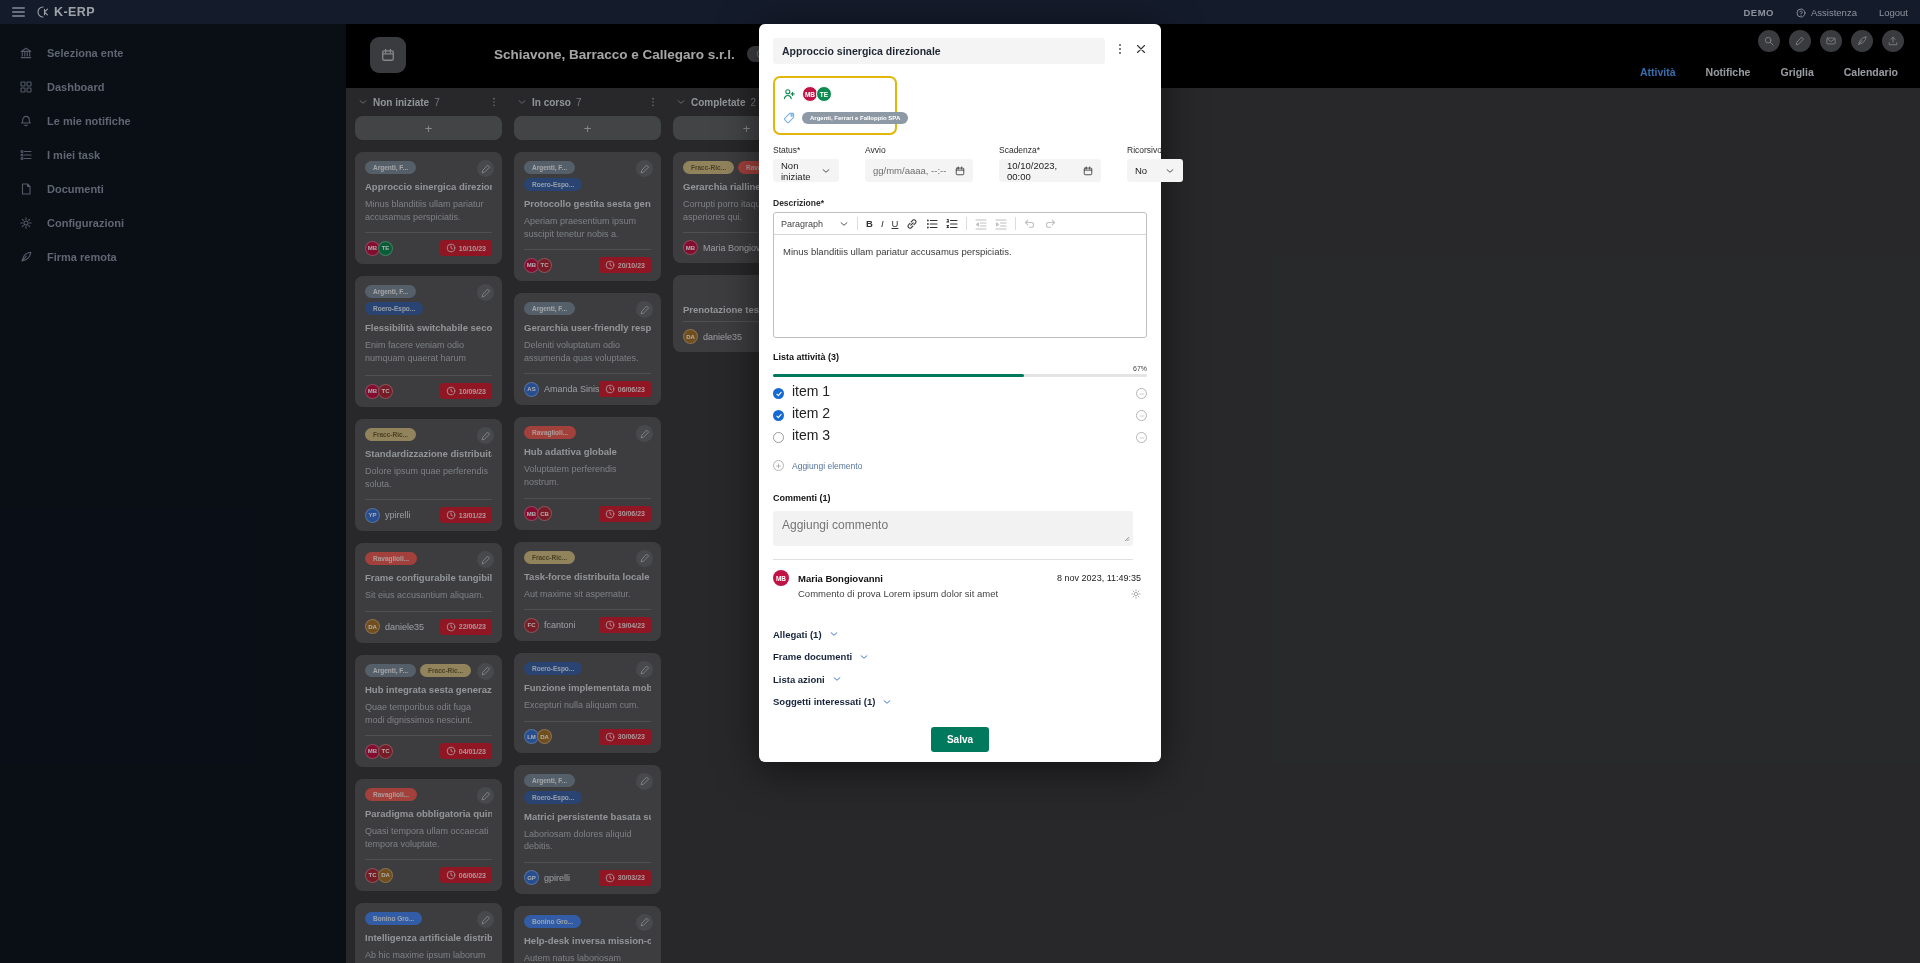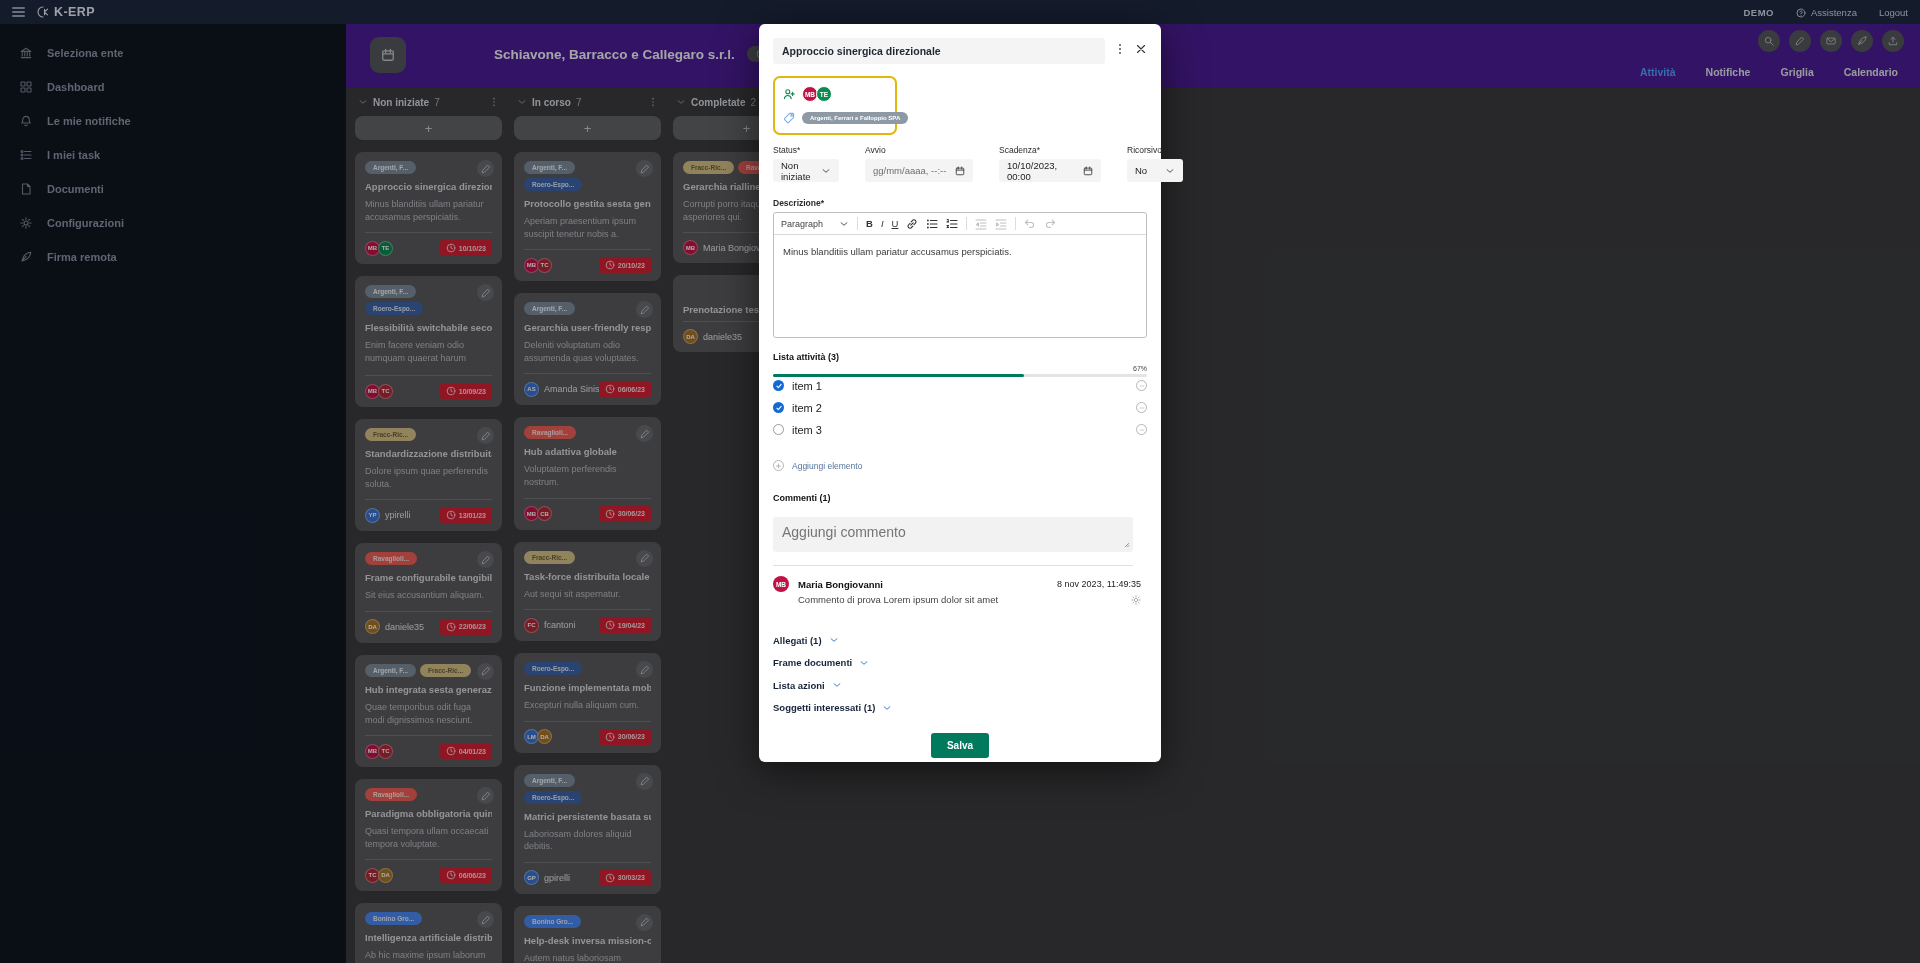--- a/index.html
+++ b/index.html
@@ -18,21 +18,21 @@
   .topbar-right .env{font-weight:bold;letter-spacing:.5px}
   .topbar-right .tlink{display:flex;align-items:flex-end;gap:5px;cursor:pointer}
 
   
   .sidebar{position:absolute;top:24px;left:0;bottom:0;width:346px;background:#0f1520;z-index:2;padding-top:12px}
   .side-item{display:flex;align-items:center;gap:15px;height:34px;padding:0 20px;color:#8c96a8;font-size:11px;font-weight:600;cursor:pointer}
   .side-item .ic{color:#7c8799}
 
   
   .content{position:absolute;left:346px;top:24px;right:0;bottom:0;background:#3b3c3e}
-  .content-header{height:64px;background:#4c1d95;position:relative}
+  .content-header{height:64px;background:#000000;position:relative}
   .cal-tile{position:absolute;left:24px;top:13px;width:36px;height:36px;border-radius:9px;background:#56585c;color:#c3c7cd;display:flex;align-items:center;justify-content:center}
   .company-row{position:absolute;left:148px;top:22px;display:flex;align-items:center;gap:12px}
   .company{font-size:13.5px;font-weight:bold;color:#f2f4f6}
   .date-pill{display:flex;align-items:center;gap:4px;background:#5a5c60;color:#bfc3c9;font-size:9px;padding:3px 9px;border-radius:10px}
   .action-icons{position:absolute;right:16px;top:6px;display:flex;gap:9px}
   .action-circle{width:22px;height:22px;border-radius:50%;background:#56585c;color:#b9bdc3;display:flex;align-items:center;justify-content:center;cursor:pointer}
   .tabs{position:absolute;right:22px;top:42px;display:flex;gap:30px;font-size:10.5px;font-weight:bold;color:#dfe3ea}
   .tab{cursor:pointer}
   .tab.active{color:#52a0ff}
 
@@ -90,29 +90,29 @@
   .tb.b{font-weight:bold}.tb.i{font-style:italic}.tb.u{text-decoration:underline}
   .tb.dis{color:#c0c0c0}
   .tsep{width:1px;height:13px;background:#ddd}
   .para{display:flex;align-items:center;gap:16px;font-size:9px;color:#444;cursor:pointer}
   .editor-body{height:102px;padding:10px 9px;font-size:9.5px;color:#3a3a3a;line-height:1.4}
   .m-acts{margin-top:14px}
   .m-sec-title{font-size:9px;font-weight:bold;color:#111}
   .pct{text-align:right;font-size:7px;color:#444;margin:3px 0 2px}
   .progress{height:3px;background:#e4e4e4;border-radius:2px}
   .progress i{display:block;height:100%;background:#00795d;border-radius:2px}
-  .act-item{display:flex;align-items:flex-start;gap:8px;height:19px;font-size:11px;color:#222;margin-top:3px}
+  .act-item{display:flex;align-items:flex-end;gap:8px;height:19px;font-size:14px;color:#222;margin-top:3px}
   .chk{width:11px;height:11px;border-radius:50%;display:inline-flex;align-items:center;justify-content:center;cursor:pointer;flex:none}
   .chk.on{background:#1469d3;color:#fff}
   .chk.off{border:1px solid #9a9a9a}
   .rmv{margin-left:auto;width:11px;height:11px;border:1px solid #b5b5b5;border-radius:50%;color:#b5b5b5;display:inline-flex;align-items:center;justify-content:center;cursor:pointer}
   .add-el{display:flex;align-items:center;gap:8px;margin-top:17px;font-size:8.5px;color:#54749c;cursor:pointer}
   .addc{width:11px;height:11px;border:1px solid #b5b5b5;border-radius:50%;color:#a9a9a9;display:inline-flex;align-items:center;justify-content:center}
   .m-comments{margin-top:22px}
-  .cmt-input{margin-top:14px;background:#f2f2f2;border:none;border-radius:3px;width:360px;height:35px;padding:7px 9px;font-size:14px;color:#555;font-family:"Liberation Sans",sans-serif;resize:none;outline:none;display:block}
+  .cmt-input{margin-top:8px;background:#f2f2f2;border:none;border-radius:3px;width:360px;height:35px;padding:7px 9px;font-size:12px;color:#555;font-family:"Liberation Sans",sans-serif;resize:none;outline:none;display:block}
   .cmt-resize{position:relative;width:360px}
   .cmt-resize .ic{position:absolute;right:3px;bottom:4px;color:#888}
   .cmt-divider{border-top:1px solid #e0e0e0;margin-top:13px;width:360px}
   .cmt{margin-top:10px;width:368px}
   .cmt-row{display:flex;align-items:center;gap:9px}
   .cmt-avatar{width:16px;height:16px;border-radius:50%;color:#fff;font-size:6.5px;font-weight:bold;display:flex;align-items:center;justify-content:center}
   .cmt-name{font-size:9.5px;font-weight:bold;color:#111}
   .cmt-time{margin-left:auto;font-size:9px;color:#222}
   .cmt-row2{display:flex;align-items:center;margin-top:2px}
   .cmt-text{font-size:9.5px;color:#444;margin-left:25px;flex:1}
@@ -588,21 +588,21 @@
             <span class="chip khaki">Fracc-Ric...</span>
           </div>
           <span class="card-edit">
             <span class="ic s">
               <svg viewBox="0 0 12 12">
                 <path d="M8.3 1.7l2 2L4 10l-2.6.6L2 8z"></path>
               </svg>
             </span>
           </span>
           <div class="card-title">Task-force distribuita locale</div>
-          <div class="card-body">Aut sequi sit aspernatur.</div>
+          <div class="card-body">Aut maxime sit aspernatur.</div>
           <div class="card-foot">
             <span class="avatars">
               <span class="avatar" style="background:#b02a38">FC</span>
             </span>
             <span class="user-name">fcantoni</span>
             <span class="date-badge"><span class="ic s">
                 <svg viewBox="0 0 12 12">
                   <circle cx="6" cy="6" r="4.6"></circle>
                   <path d="M6 3.5V6l1.8 1"></path>
                 </svg>

